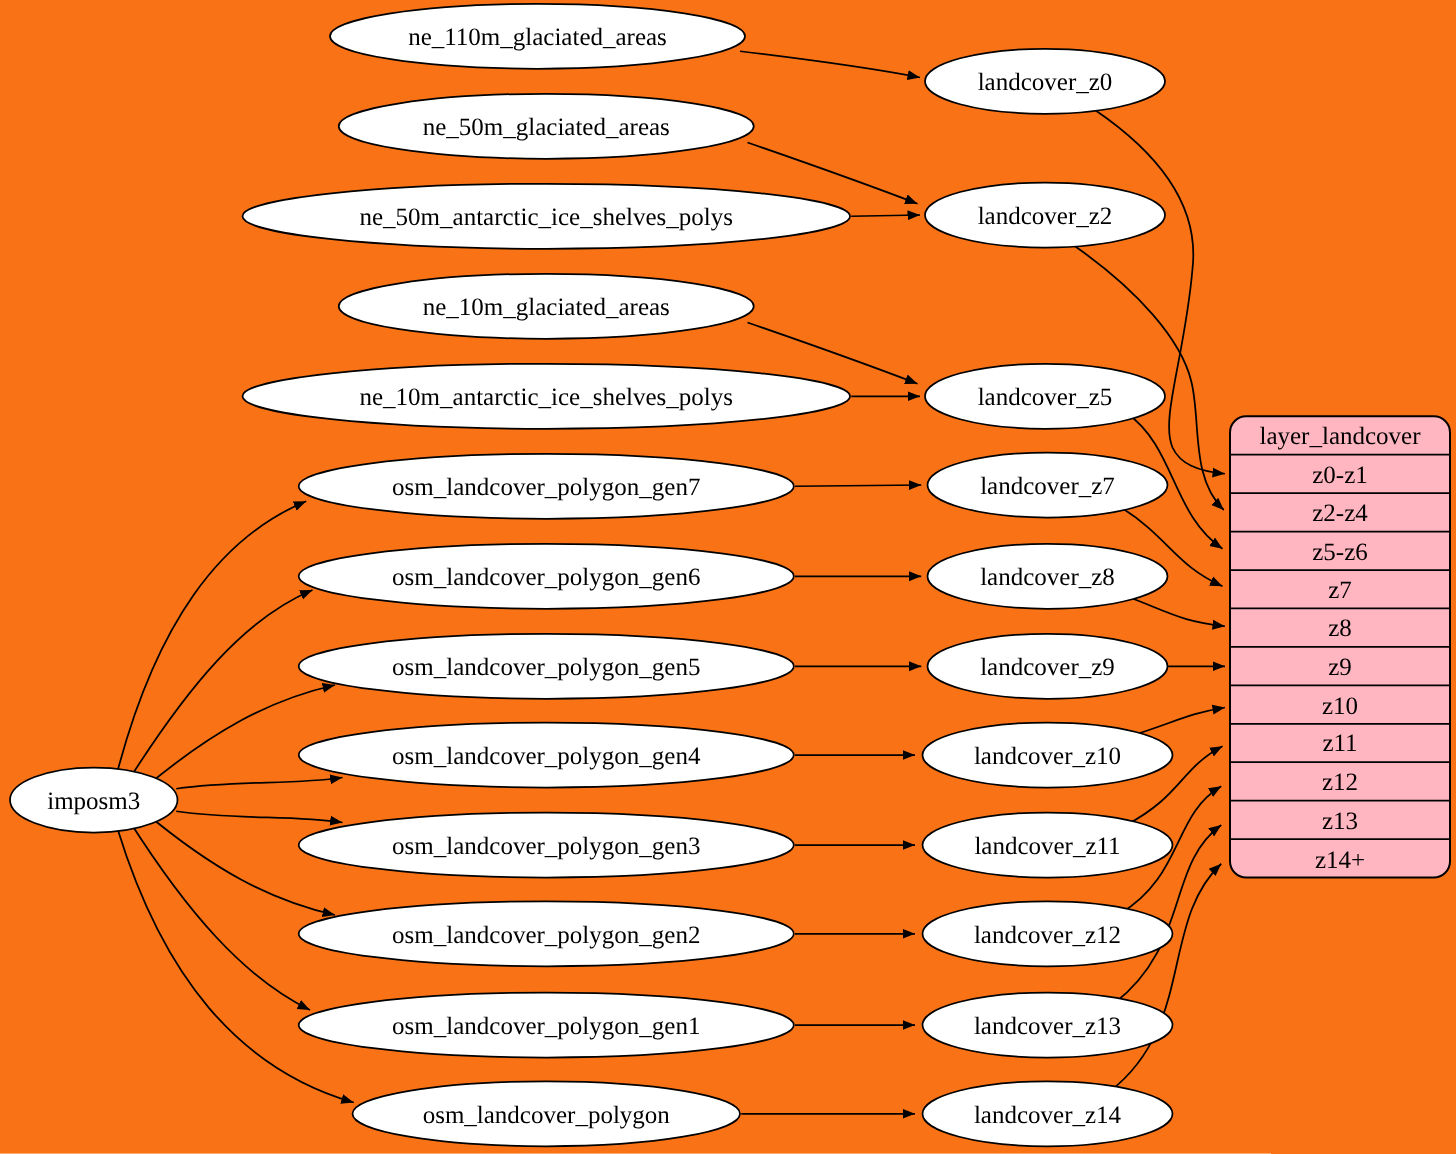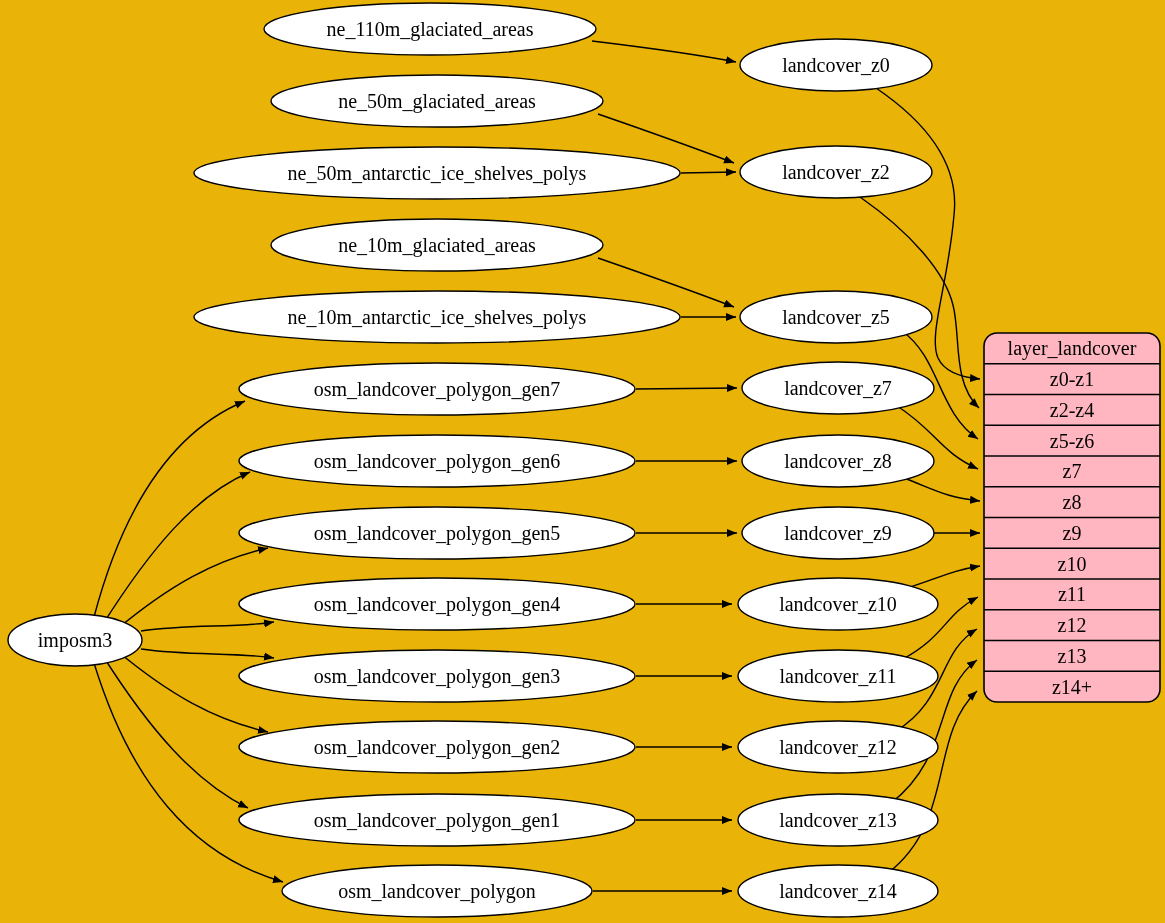--- a/index.html
+++ b/index.html
@@ -1,16 +1,16 @@
 <!DOCTYPE html>
 <html><head>
 <meta charset="utf-8">
 <style>
   html,body{margin:0;padding:0;background:#ffffff;}
-  .canvas{width:1165px;height:923px;background:#eab308;overflow:hidden;}
+  .canvas{width:1165px;height:923px;background:#f97316;overflow:hidden;}
   svg text{
     font-family:"Liberation Serif","DejaVu Serif",serif;
     font-size:20px;
     fill:#000000;
     text-anchor:middle;
   }
   .node-ellipse{fill:#ffffff;stroke:#000000;stroke-width:1.4;}
   .edge{fill:none;stroke:#000000;stroke-width:1.4;}
   .record-outline{stroke:#000000;stroke-width:1.6;}
   .divider{stroke:#000000;stroke-width:1.4;}

